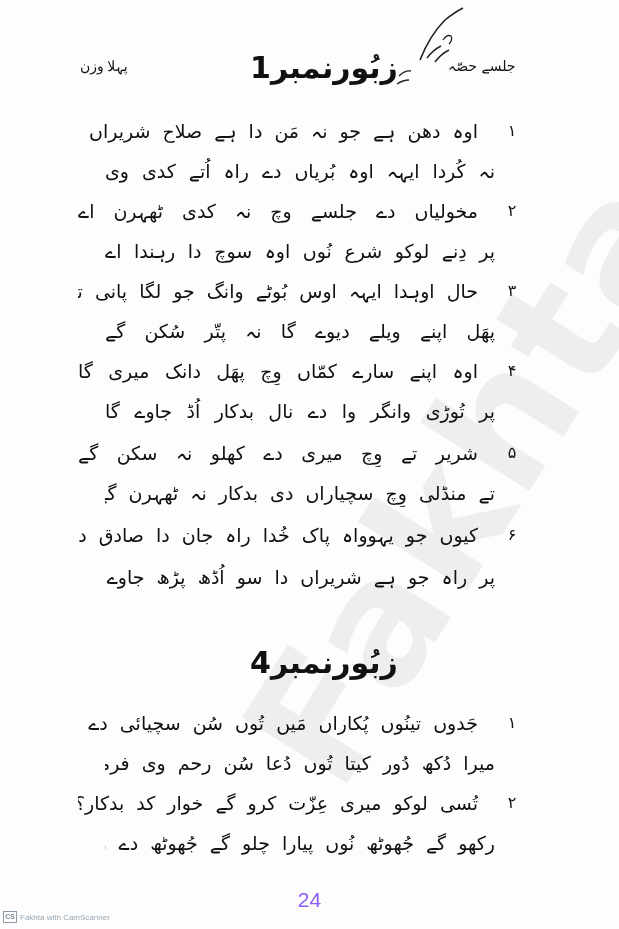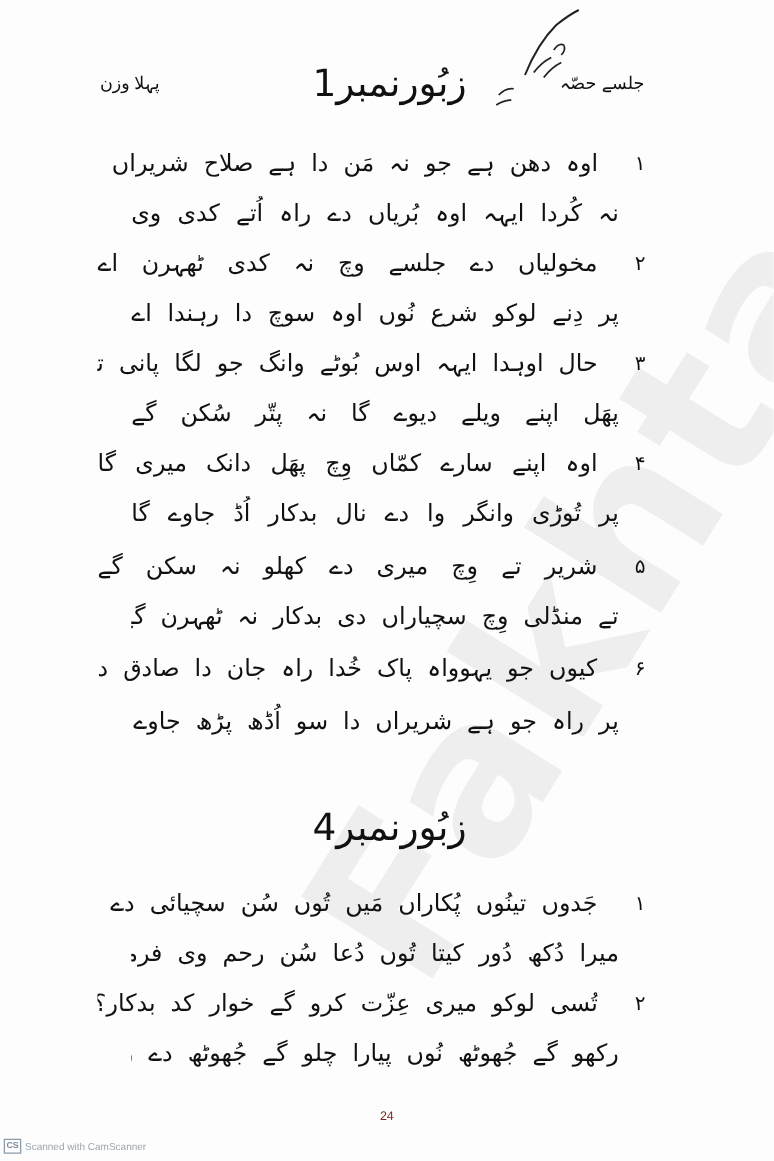--- a/index.html
+++ b/index.html
@@ -13,35 +13,35 @@
       font-family: "DejaVu Sans", sans-serif; font-weight: bold;
       font-size: 170px; color: #000; opacity: 0.055;
       transform: rotate(-58deg); transform-origin: center;
       letter-spacing: 4px; pointer-events: none; white-space: nowrap;
     }
 
     .scribble { position: absolute; left: 385px; top: 0px; width: 100px; height: 90px; }
 
     .header-left { position: absolute; left: 80px; top: 58px; font-size: 14px; direction: rtl; font-family: Liberation Serif, serif; }
     .header-right { position: absolute; left: 448px; top: 58px; font-size: 14px; direction: rtl; font-family: "DejaVu Sans", sans-serif; }
-    .title { position: absolute; font-size: 30px; font-weight: normal; direction: rtl; font-family: "DejaVu Sans", sans-serif; white-space: nowrap; }
+    .title { position: absolute; font-size: 30px; font-weight: bold; direction: rtl; font-family: "DejaVu Sans", sans-serif; white-space: nowrap; }
     .title1 { left: 250px; top: 50px; }
     .title2 { left: 250px; top: 645px; }
 
     .verse-num { position: absolute; left: 502px; width: 20px; text-align: center; font-size: 16px; font-family: "DejaVu Sans", sans-serif; }
     .line {
       position: absolute; left: 78px; width: 400px; height: 28px;
       direction: rtl; text-align: justify; text-align-last: justify;
       font-size: 19px; line-height: 28px; white-space: nowrap; overflow: hidden;
       font-family: "DejaVu Sans", sans-serif; word-spacing: 6px;
     }
     .line.first { width: 400px; }
     .line.second { width: 390px; left: 78px; margin-left: 27px; }
 
-    .page-number { position: absolute; left: 0; width: 619px; top: 888px; text-align: center; font-size: 10px; font-family: "Liberation Sans", sans-serif; color: #7f1d1d; }
+    .page-number { position: absolute; left: 0; width: 619px; top: 888px; text-align: center; font-size: 21px; font-family: "Liberation Sans", sans-serif; color: #8b5cf6; }
 
     .scanner-badge { position: absolute; left: 3px; top: 911px; display: flex; align-items: center; gap: 3px; }
     .cs-logo { width: 14px; height: 12px; border: 1px solid #8a9aa8; color: #7c8c9a; font-size: 7px; font-weight: bold; line-height: 10px; text-align: center; font-family: "Liberation Sans", sans-serif; }
     .scanner-text { font-size: 8px; color: #9aa6b0; font-family: "Liberation Sans", sans-serif; }
   </style>
 </head>
 <body>
 
 <div class="page">
 
@@ -100,15 +100,15 @@
   <div>
     <div class="verse-num" style="top:793px">۲</div>
     <div class="line first" style="top:789px">تُسی لوکو میری عِزّت کرو گے خوار کد بدکار؟</div>
     <div class="line second" style="top:829px">رکھو گے جُھوٹھ نُوں پیارا چلو گے جُھوٹھ دے راہ پر؟</div>
   </div>
 
   <div class="page-number">24</div>
 
   <div class="scanner-badge">
     <div class="cs-logo">CS</div>
-    <span class="scanner-text">Scanned with CamScanner</span>
+    <span class="scanner-text">Fakhta with CamScanner</span>
   </div>
 </div>
 
 </body></html>

